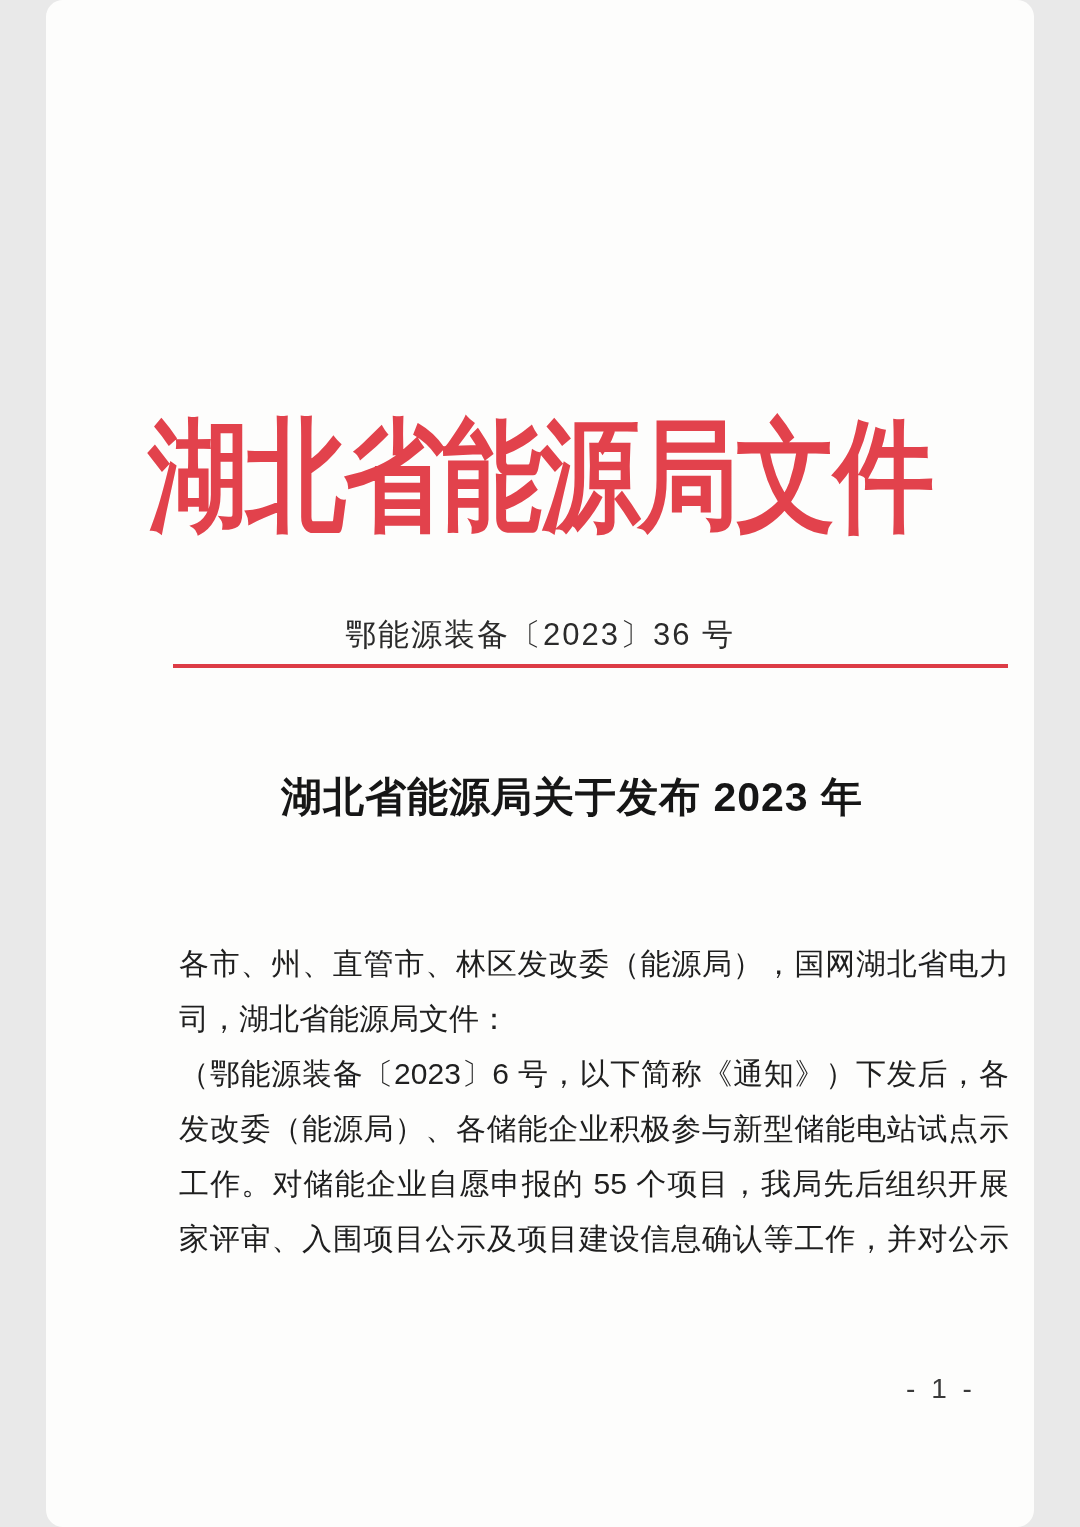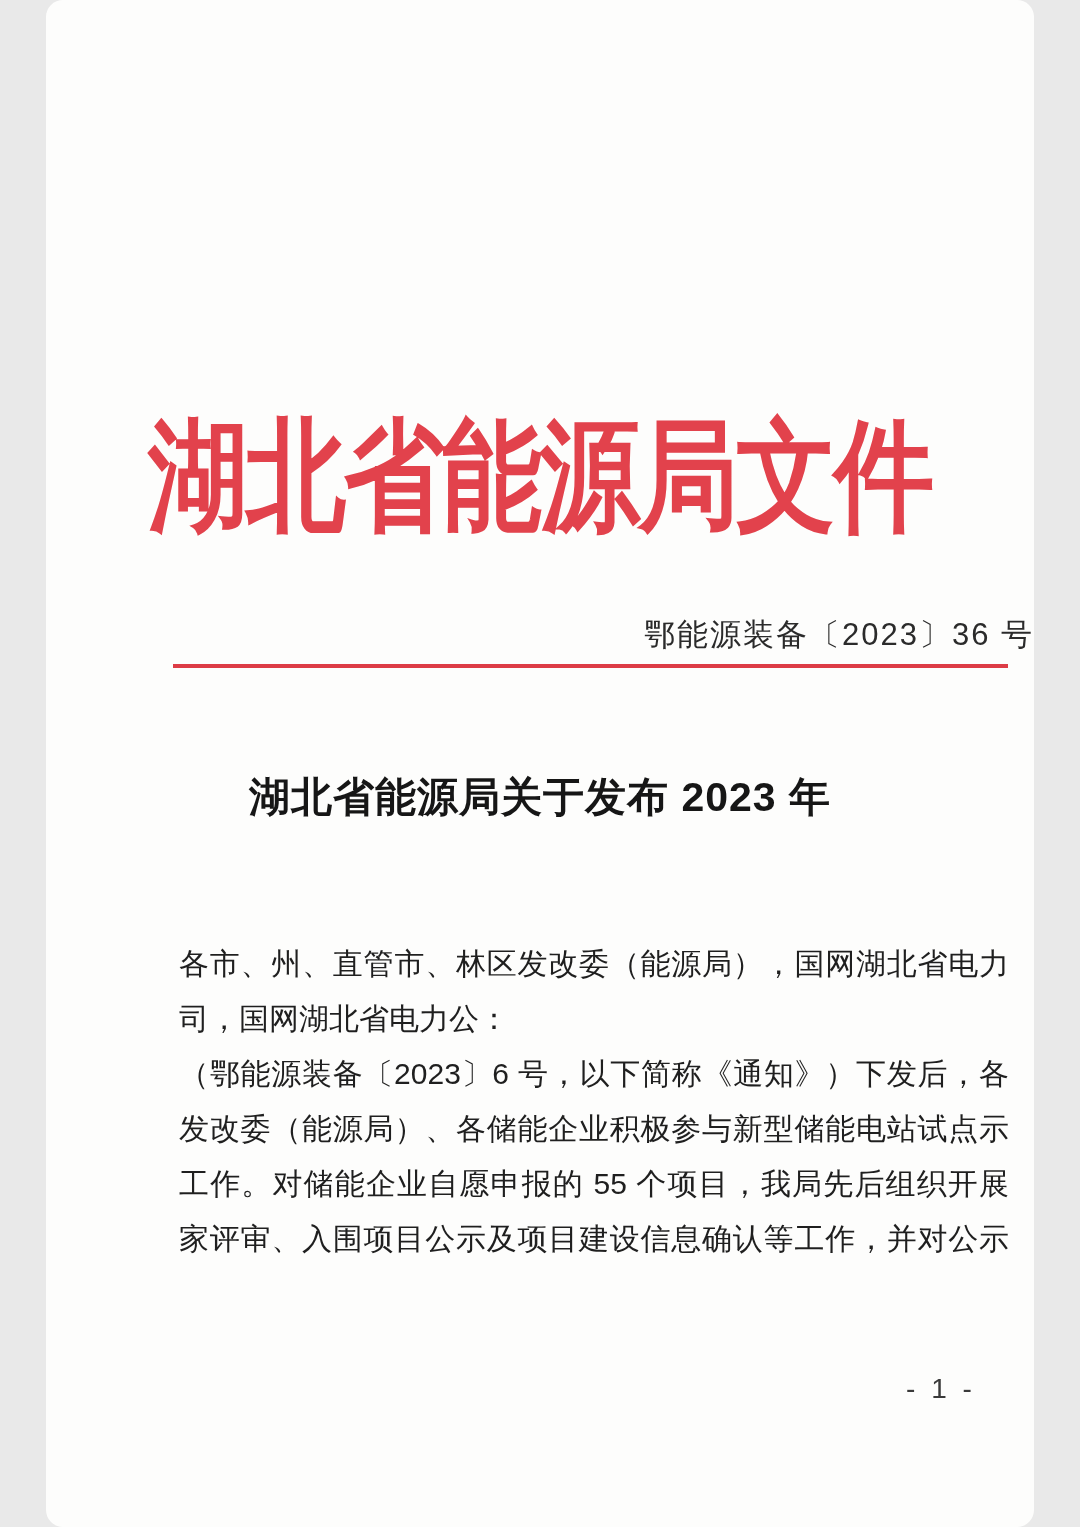--- a/index.html
+++ b/index.html
@@ -30,21 +30,21 @@
     transform: scaleY(1.22);
     transform-origin: center;
     letter-spacing: -2px;
     white-space: nowrap;
   }
   .doc-number {
     position: absolute;
     top: 615px;
     left: 0;
     width: 100%;
-    text-align: right;
+    text-align: center;
     font-size: 31px;
     line-height: 40px;
     color: #2b2b2b;
     letter-spacing: 2px;
   }
   .red-rule {
     position: absolute;
     top: 664px;
     left: 127px;
     width: 835px;
@@ -55,20 +55,21 @@
     position: absolute;
     top: 770px;
     left: 0;
     width: 100%;
     text-align: center;
     font-size: 41px;
     line-height: 55px;
     font-weight: bold;
     color: #161616;
     letter-spacing: 1px;
+    padding-left: 32px;
   }
   .body-text {
     position: absolute;
     top: 936px;
     left: 133px;
     width: 830px;
     font-size: 30px;
     line-height: 55px;
     color: #1f1f1f;
   }
@@ -105,21 +106,21 @@
   <div class="doc-number">鄂能源装备〔2023〕36 号</div>
 
   <div class="red-rule"></div>
 
   <div class="doc-title">
     <div>湖北省能源局关于发布 2023 年</div>
   </div>
 
   <div class="body-text" id="body-container">
       <div class="body-line fill">各市、州、直管市、林区发改委（能源局），国网湖北省电力公</div>
-      <div class="body-line">司，国网湖北省电力公：</div>
+      <div class="body-line">司，湖北省能源局文件：</div>
       <div class="body-line fill">（鄂能源装备〔2023〕6 号，以下简称《通知》）下发后，各地</div>
       <div class="body-line fill">发改委（能源局）、各储能企业积极参与新型储能电站试点示范</div>
       <div class="body-line fill">工作。对储能企业自愿申报的 55 个项目，我局先后组织开展专</div>
       <div class="body-line fill">家评审、入围项目公示及项目建设信息确认等工作，并对公示期</div>
     </div>
 
   <div class="page-number">- 1 -</div>
 
 </div>
 

